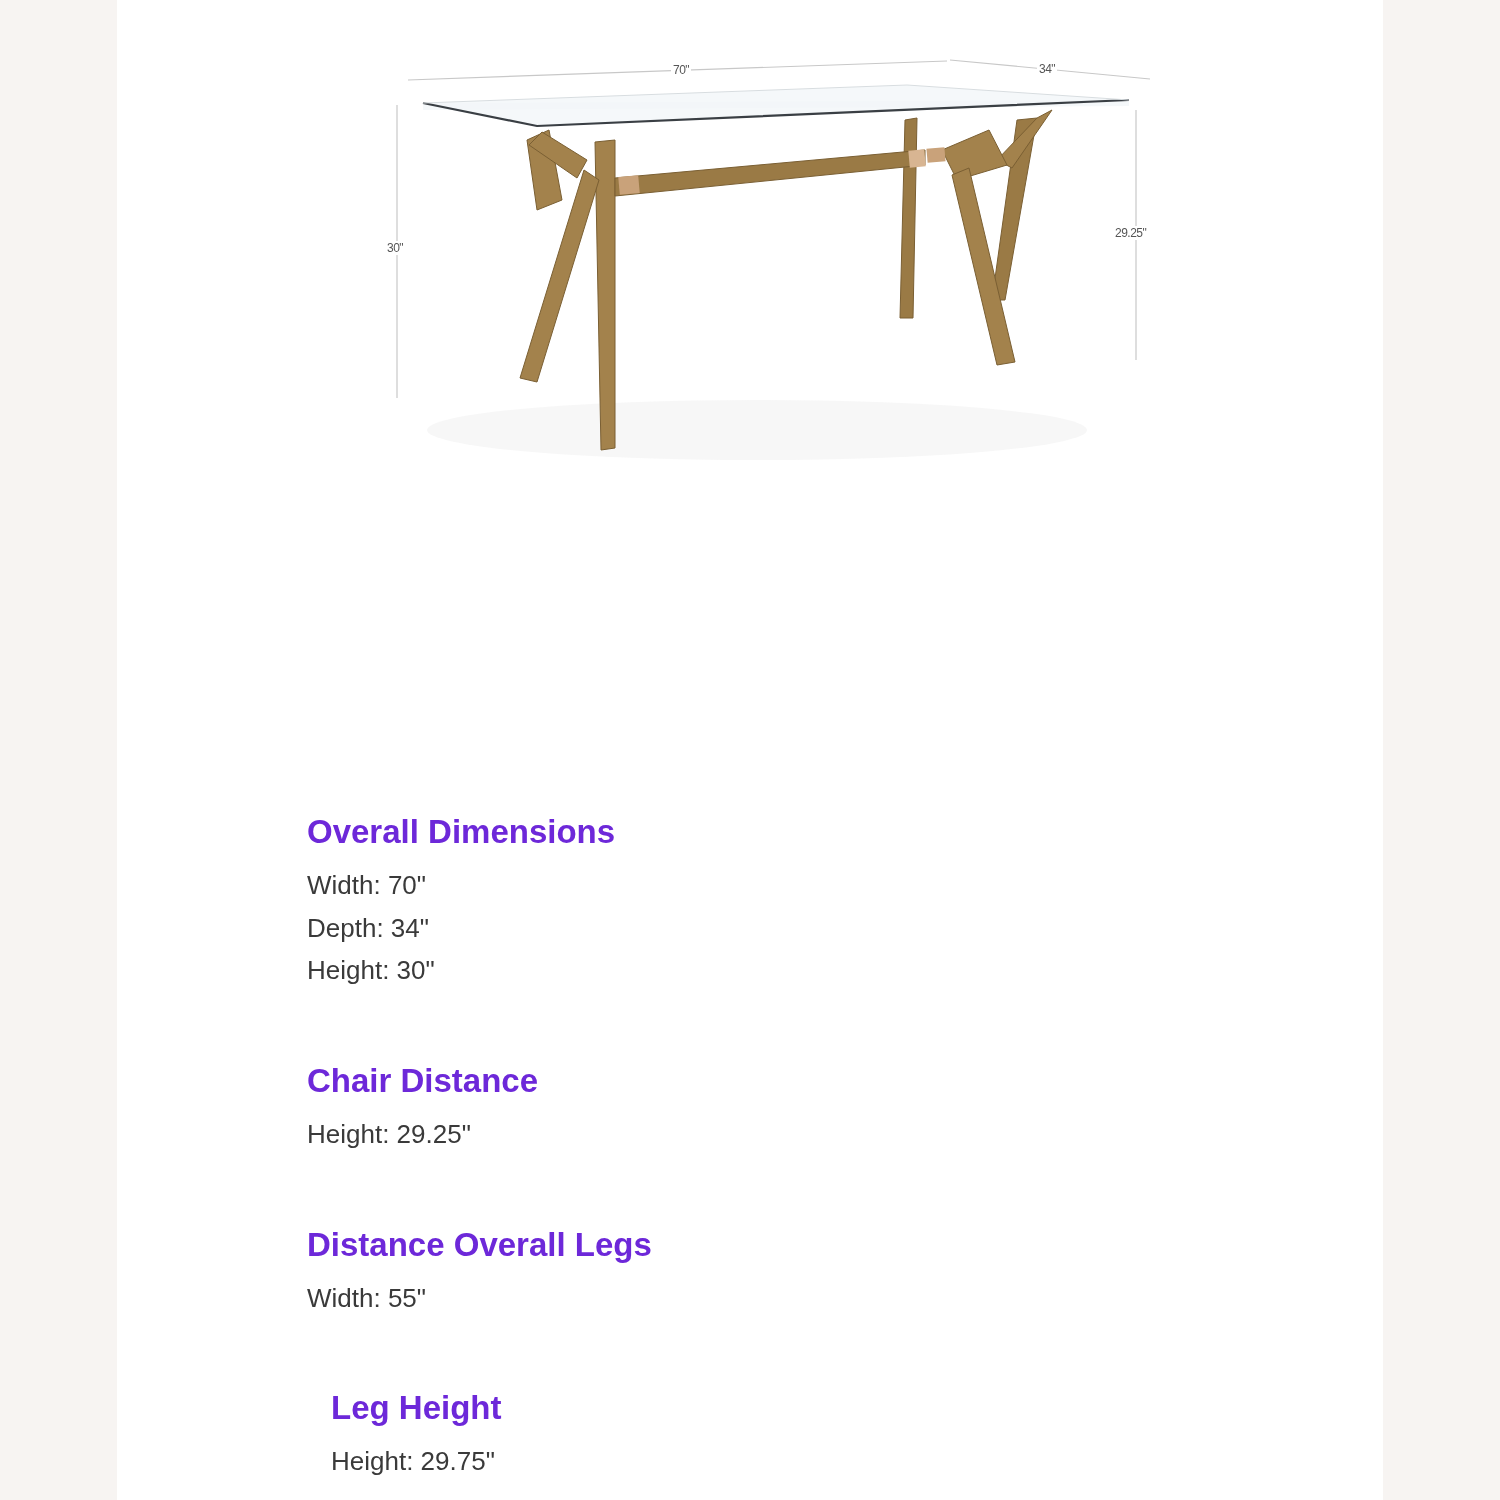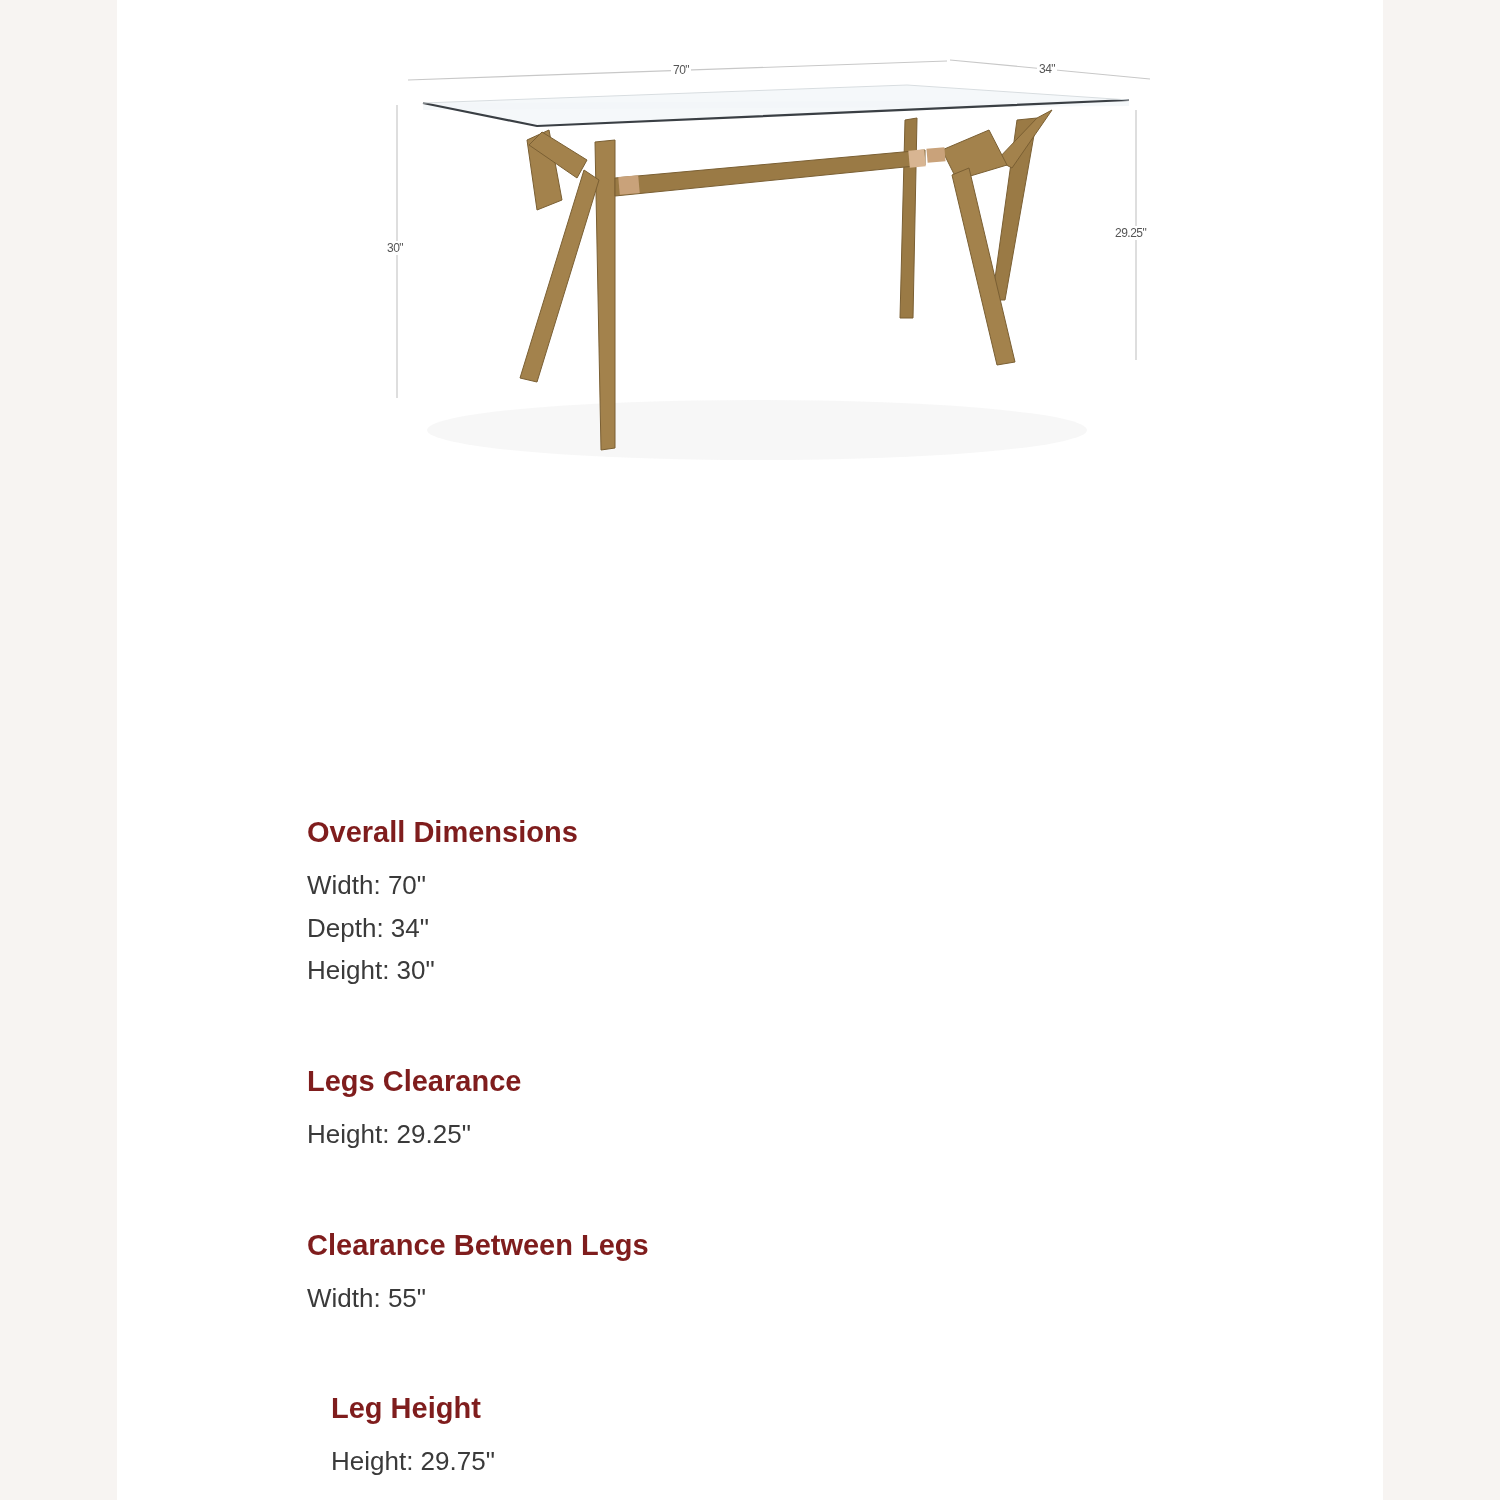--- a/index.html
+++ b/index.html
@@ -44,23 +44,23 @@
       position: absolute;
       left: 190px;
       top: 812px;
       width: 800px;
       font-family: "Liberation Sans", sans-serif;
     }
     .spec-section {
       margin: 0;
     }
     .spec-title {
-      font-size: 29px;
+      font-size: 33px;
       font-weight: bold;
-      color: #7f1d1d;
+      color: #6d28d9;
       margin: 0;
       height: 40px;
       line-height: 40px;
     }
     .spec-line {
       font-size: 26px;
       color: #3a3a3a;
       margin: 0;
       height: 42.5px;
       line-height: 42.5px;
@@ -126,26 +126,26 @@
 
   <div class="specs">
     <div class="spec-section sec-overall">
       <h3 class="spec-title">Overall Dimensions</h3>
       <p class="spec-line">Width: 70"</p>
       <p class="spec-line">Depth: 34"</p>
       <p class="spec-line">Height: 30"</p>
     </div>
 
     <div class="spec-section sec-chair">
-      <h3 class="spec-title">Legs Clearance</h3>
+      <h3 class="spec-title">Chair Distance</h3>
       <p class="spec-line">Height: 29.25"</p>
     </div>
 
     <div class="spec-section sec-legs">
-      <h3 class="spec-title">Clearance Between Legs</h3>
+      <h3 class="spec-title">Distance Overall Legs</h3>
       <p class="spec-line">Width: 55"</p>
     </div>
 
     <div class="spec-section sec-legheight">
       <h3 class="spec-title">Leg Height</h3>
       <p class="spec-line">Height: 29.75"</p>
     </div>
   </div>
 
 </div>

